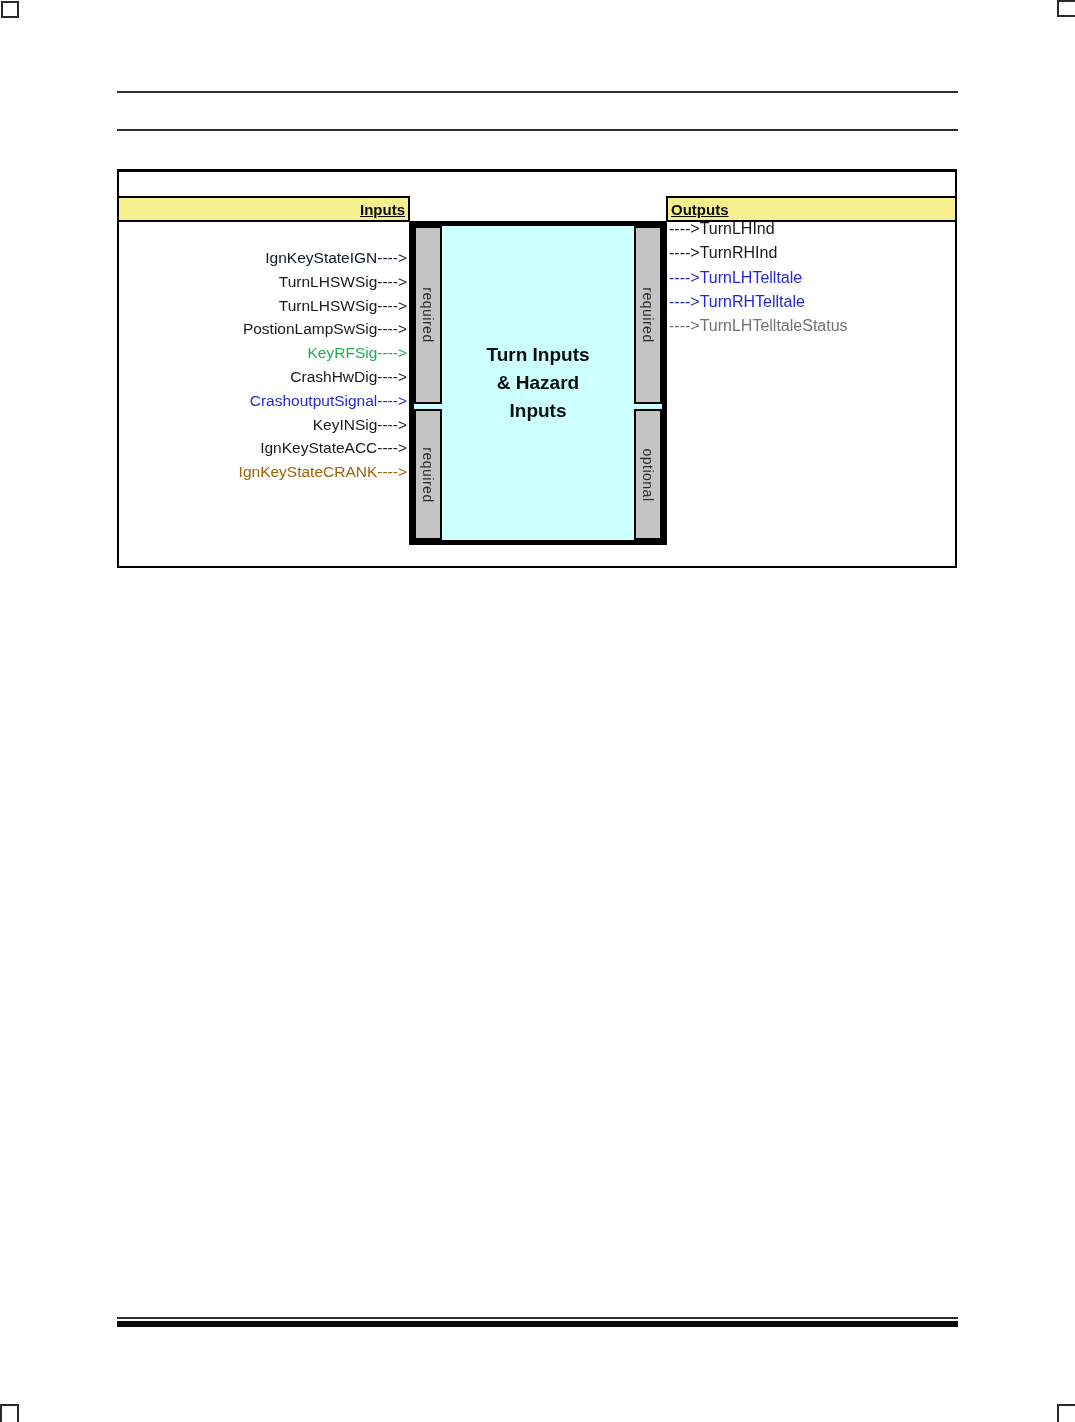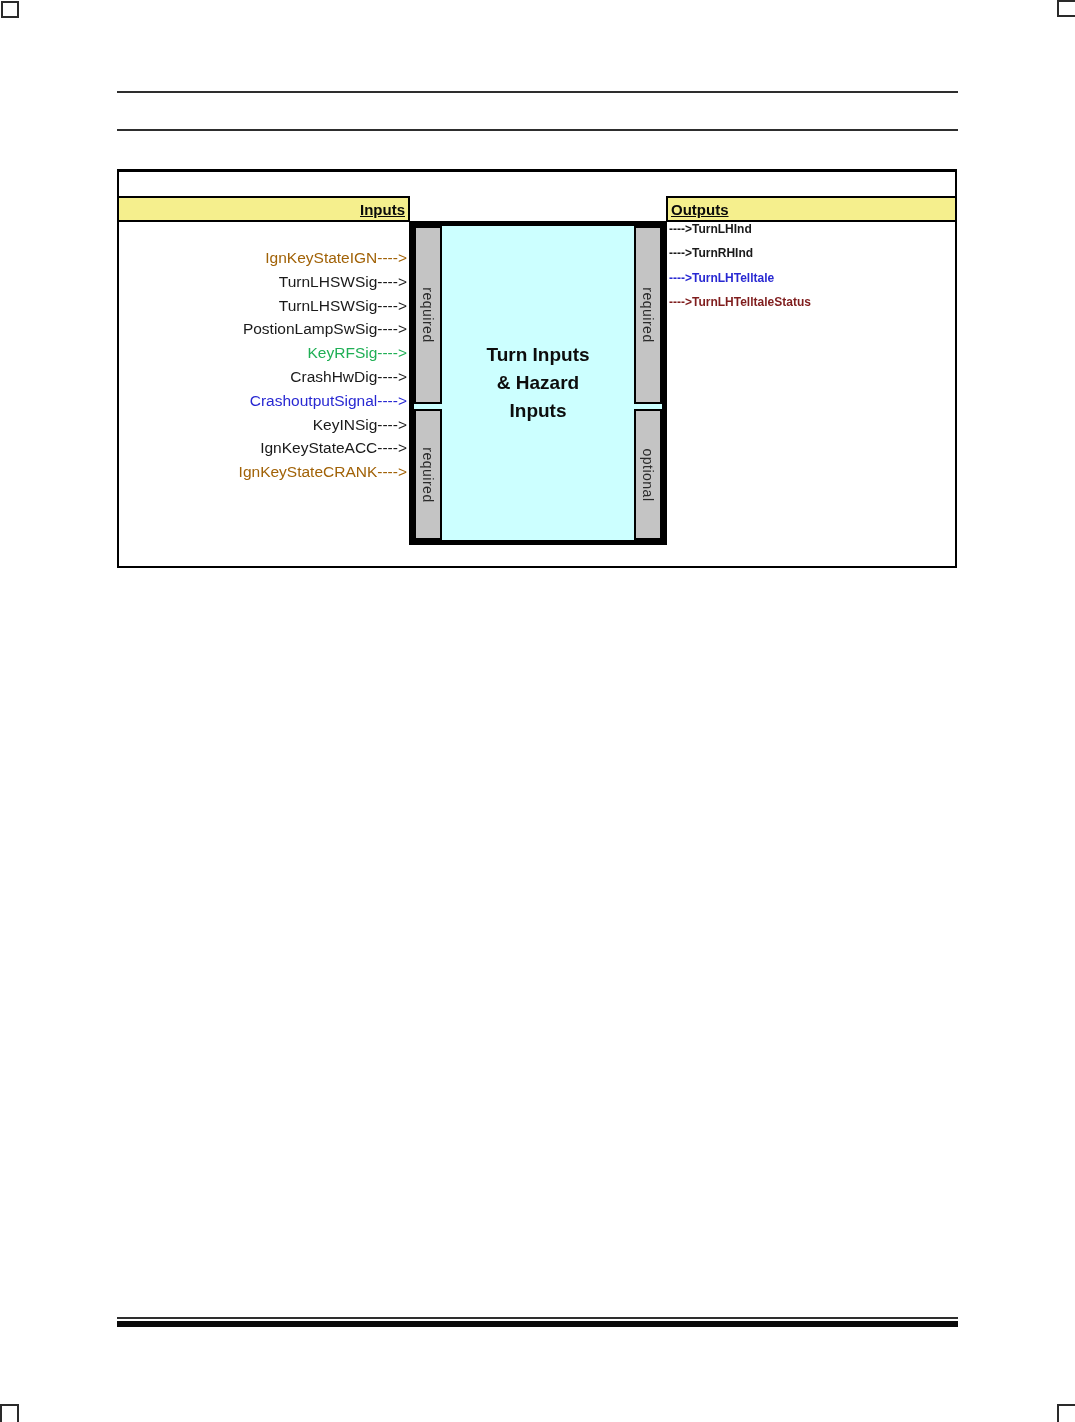--- a/index.html
+++ b/index.html
@@ -58,21 +58,21 @@
   .strip .vlabel{
     position:absolute;top:50%;left:50%;
     transform:translate(-50%,-50%) rotate(90deg);
     white-space:nowrap;
     font-size:14px;color:#2a2a2a;letter-spacing:0.5px;
   }
   
   .in-list{position:absolute;left:117px;top:246px;width:290px;}
   .in-row{height:23.8px;line-height:23.8px;text-align:right;font-size:15.5px;white-space:nowrap;}
   .out-list{position:absolute;left:669px;top:217px;width:288px;}
-  .out-row{height:24.3px;line-height:24.3px;text-align:left;font-size:12px;white-space:nowrap;font-weight:bold;}
+  .out-row{height:24.3px;line-height:24.3px;text-align:left;font-size:16px;white-space:nowrap;}
 </style>
 </head>
 <body>
 
 <div class="page">
 
   <div class="corner tl"></div>
   <div class="corner tr"></div>
   <div class="corner bl"></div>
   <div class="corner br"></div>
@@ -84,37 +84,38 @@
 
   <div class="hbar outputs" style="background-color: rgb(245, 239, 141);">
     <span class="lbl">Outputs</span>
   </div>
 
   <div class="hbar inputs" style="background-color: rgb(245, 239, 141);">
     <span class="lbl">Inputs</span>
   </div>
 
   <div class="in-list">
-    <div class="in-row" style="color: #a16207;">IgnKeyStateIGN----&gt;</div>
+    <div class="in-row" style="color: #0f172a;">IgnKeyStateIGN----&gt;</div>
     <div class="in-row" style="color: rgb(26, 26, 26);">TurnLHSWSig----&gt;</div>
     <div class="in-row" style="color: rgb(26, 26, 26);">TurnLHSWSig----&gt;</div>
     <div class="in-row" style="color: rgb(26, 26, 26);">PostionLampSwSig----&gt;</div>
     <div class="in-row" style="color: rgb(31, 175, 85);">KeyRFSig----&gt;</div>
     <div class="in-row" style="color: rgb(26, 26, 26); text-align: right;">CrashHwDig----&gt;</div>
     <div class="in-row" style="color: rgb(40, 40, 210);">CrashoutputSignal----&gt;</div>
     <div class="in-row" style="color: rgb(26, 26, 26);">KeyINSig----&gt;</div>
     <div class="in-row" style="color: rgb(26, 26, 26);">IgnKeyStateACC----&gt;</div>
     <div class="in-row" style="color: #a16207;">IgnKeyStateCRANK----&gt;</div>
   </div>
 
   <div class="out-list">
     <div class="out-row" style="color: rgb(26, 26, 26);">----&gt;TurnLHInd</div>
     <div class="out-row" style="color: rgb(26, 26, 26);">----&gt;TurnRHInd</div>
     <div class="out-row" style="color: rgb(40, 40, 210);">----&gt;TurnLHTelltale</div>
-    <div class="out-row" style="color: #7f1d1d;">----&gt;TurnLHTelltaleStatus</div>
+    <div class="out-row" style="color: rgb(40, 40, 210);">----&gt;TurnRHTelltale</div>
+    <div class="out-row" style="color: #737373;">----&gt;TurnLHTelltaleStatus</div>
   </div>
 
   <div class="block" style="background-color: rgb(204, 255, 255);">
 
     <div class="strip l top" style="background-color: rgb(196, 196, 196);">
       <span class="vlabel">required</span>
     </div>
     <div class="strip l bot" style="background-color: rgb(196, 196, 196);">
       <span class="vlabel">required</span>
     </div>

